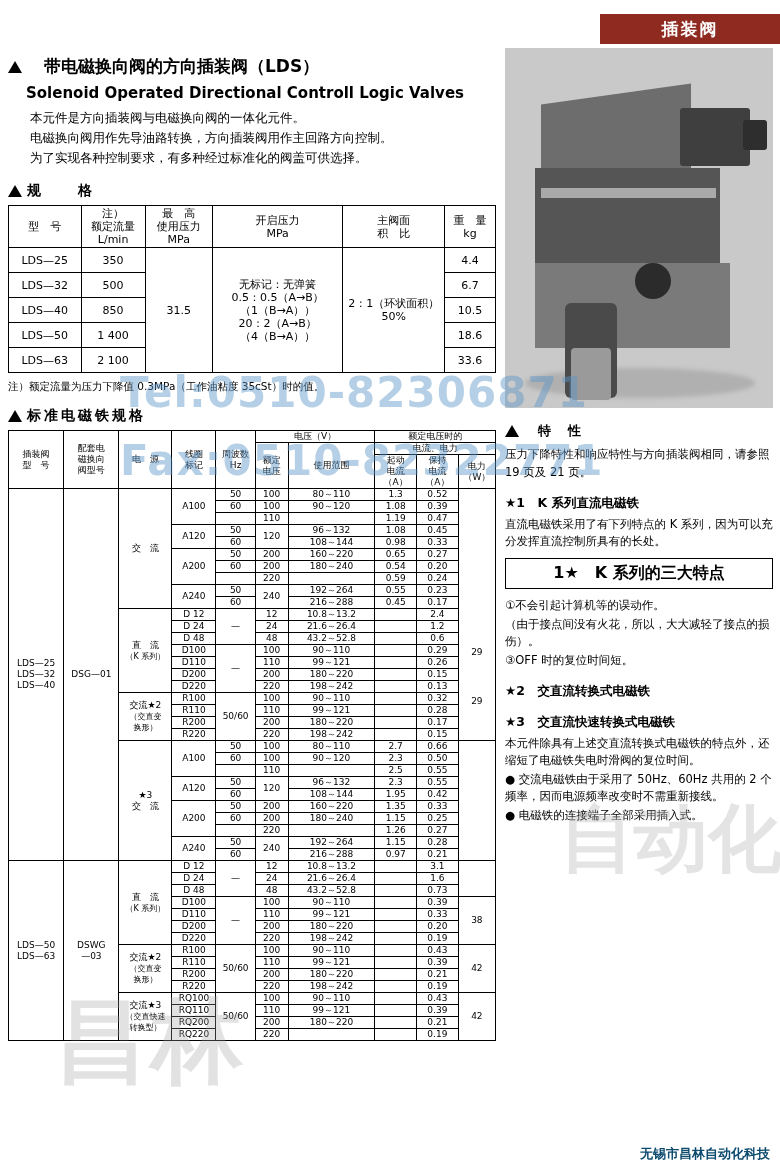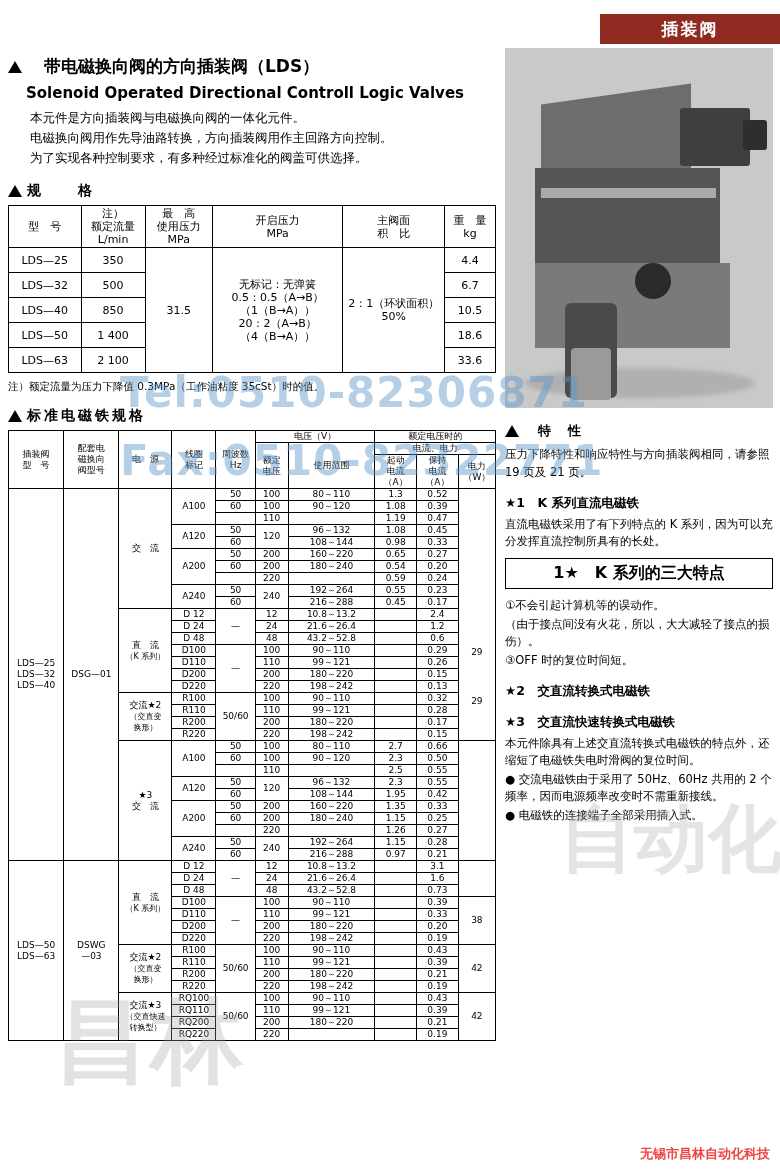--- a/index.html
+++ b/index.html
@@ -84,21 +84,21 @@
     font-size:92px;font-weight:bold;color:rgba(160,160,160,0.30);
     white-space:nowrap;pointer-events:none;letter-spacing:4px;
   }
   .wm-right{
     position:absolute;left:560px;top:790px;
     font-size:74px;font-weight:bold;color:rgba(170,170,170,0.32);
     white-space:nowrap;pointer-events:none;
   }
   .footer{
     position:absolute;right:10px;bottom:8px;
-    font-size:13px;font-weight:bold;color:#ef4444;
+    font-size:13px;font-weight:bold;color:#0c4a6e;
   }
 </style>
 </head>
 <body>
 
 <div class="page">
 
   <div class="corner-tab">插装阀</div>
 
   <div class="left-col">

